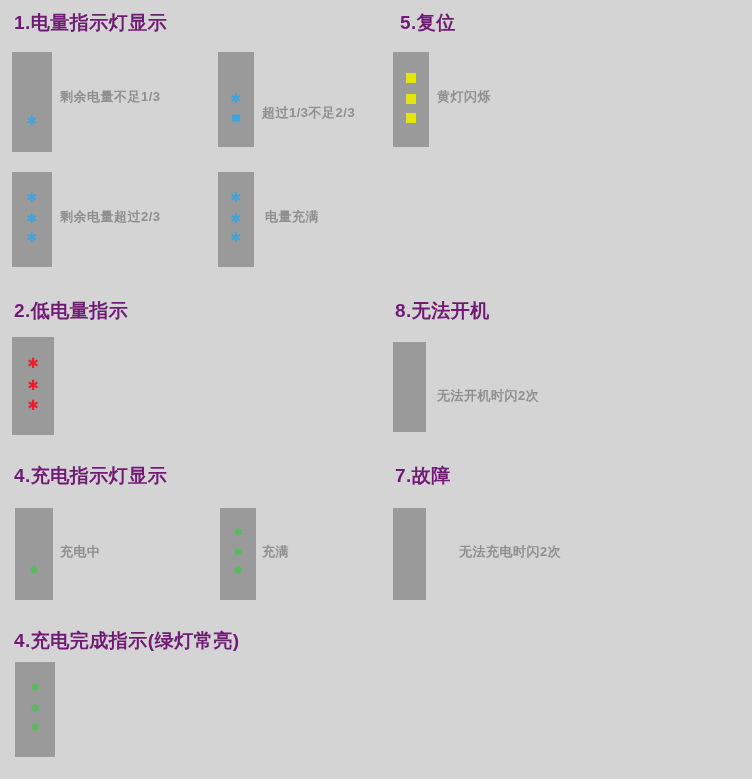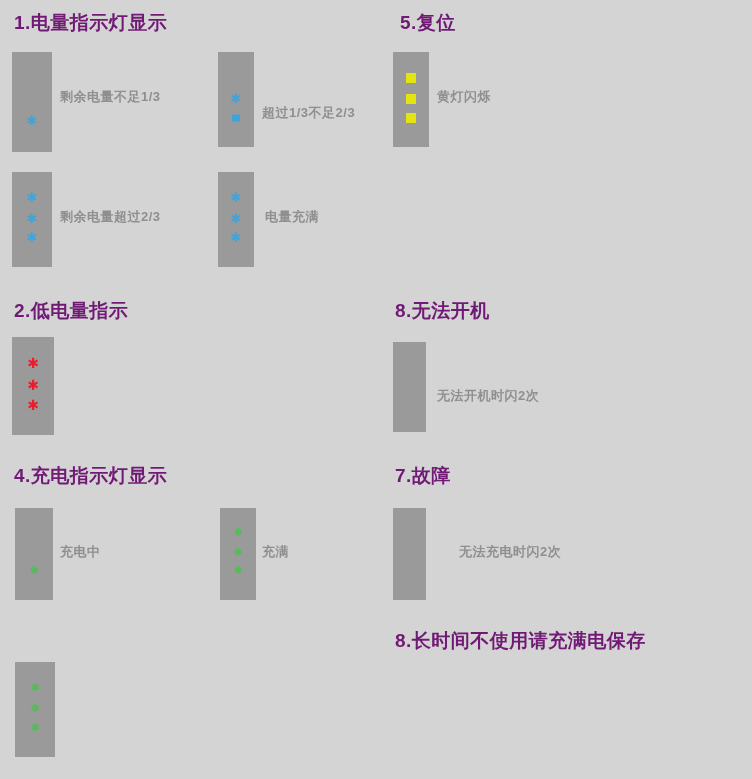--- a/index.html
+++ b/index.html
@@ -71,24 +71,24 @@
   .l-7{left:437px;top:552px;margin-left:22px;}
 </style>
 </head>
 <body>
 
 <div class="canvas">
 
   <div class="heading h-s1">1.电量指示灯显示</div>
   <div class="heading h-s2">2.低电量指示</div>
   <div class="heading h-s3">4.充电指示灯显示</div>
+  <div class="heading h-s4">4.充电完成指示(绿灯常亮)</div>
   <div class="heading h-s5">5.复位</div>
   <div class="heading h-s6">8.无法开机</div>
   <div class="heading h-s7">7.故障</div>
-  <div class="heading h-s8">8.长时间不使用请充满电保存</div>
 
   <div class="battery bat-a">
     <span class="dot star blue t3"></span>
   </div>
   <div class="lbl l-1a">剩余电量不足1/3</div>
 
   <div class="battery bat-b">
     <span class="dot star blue t2"></span>
     <span class="dot sq blue t3"></span>
   </div>

